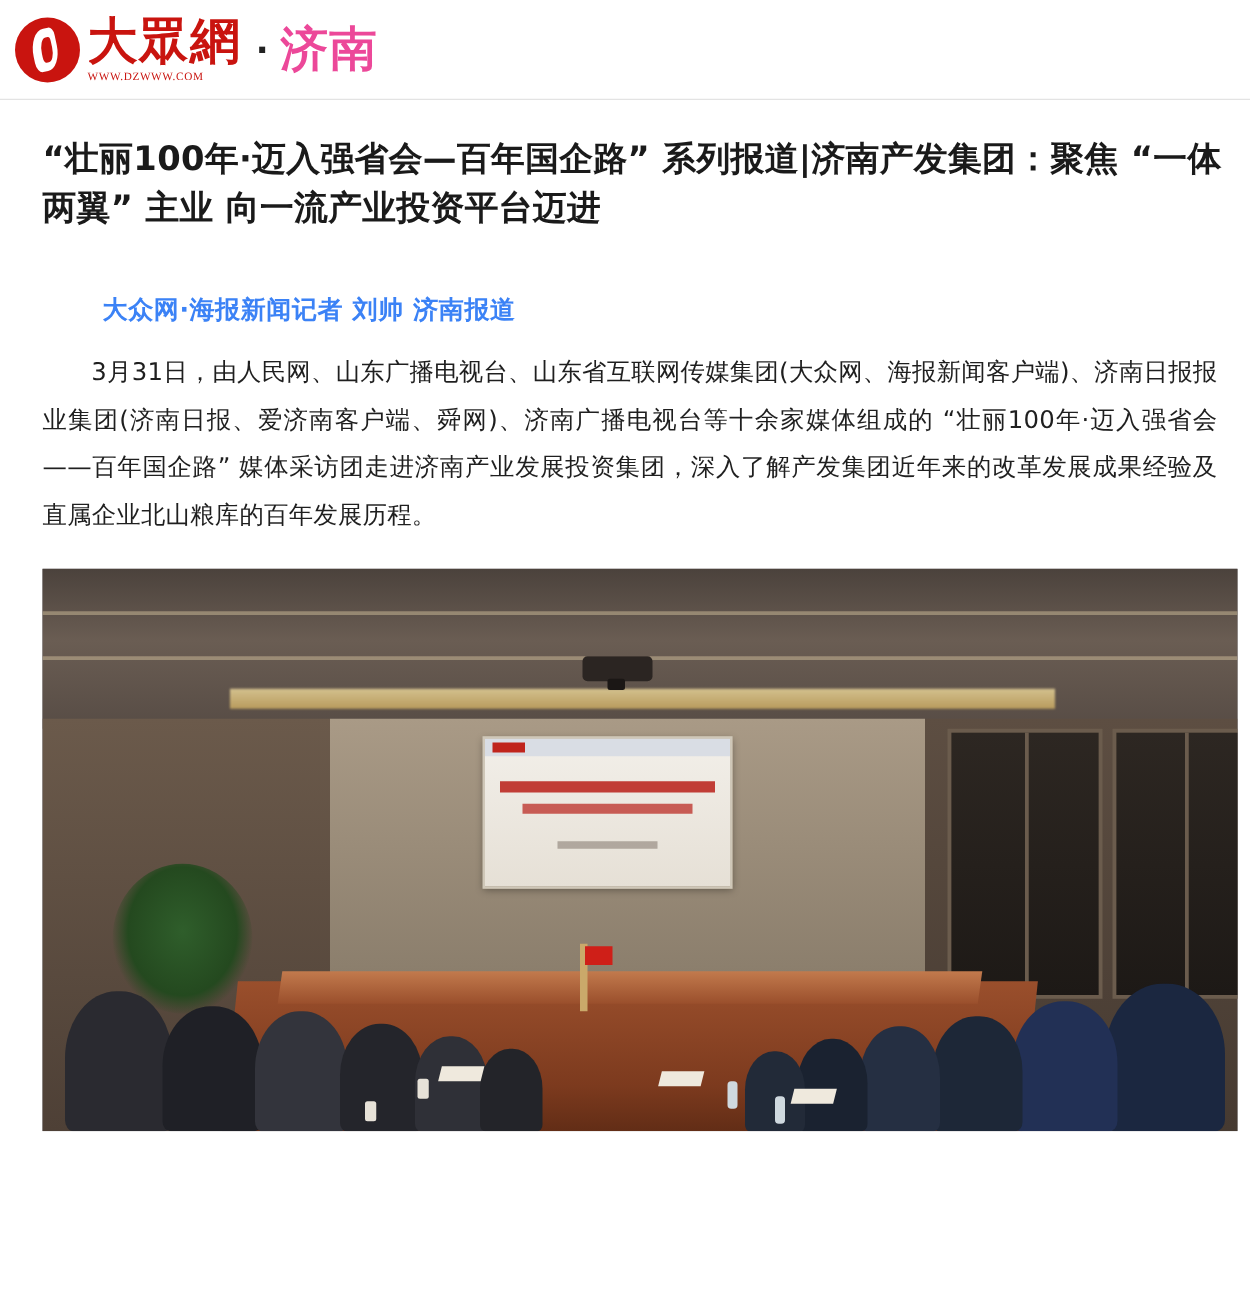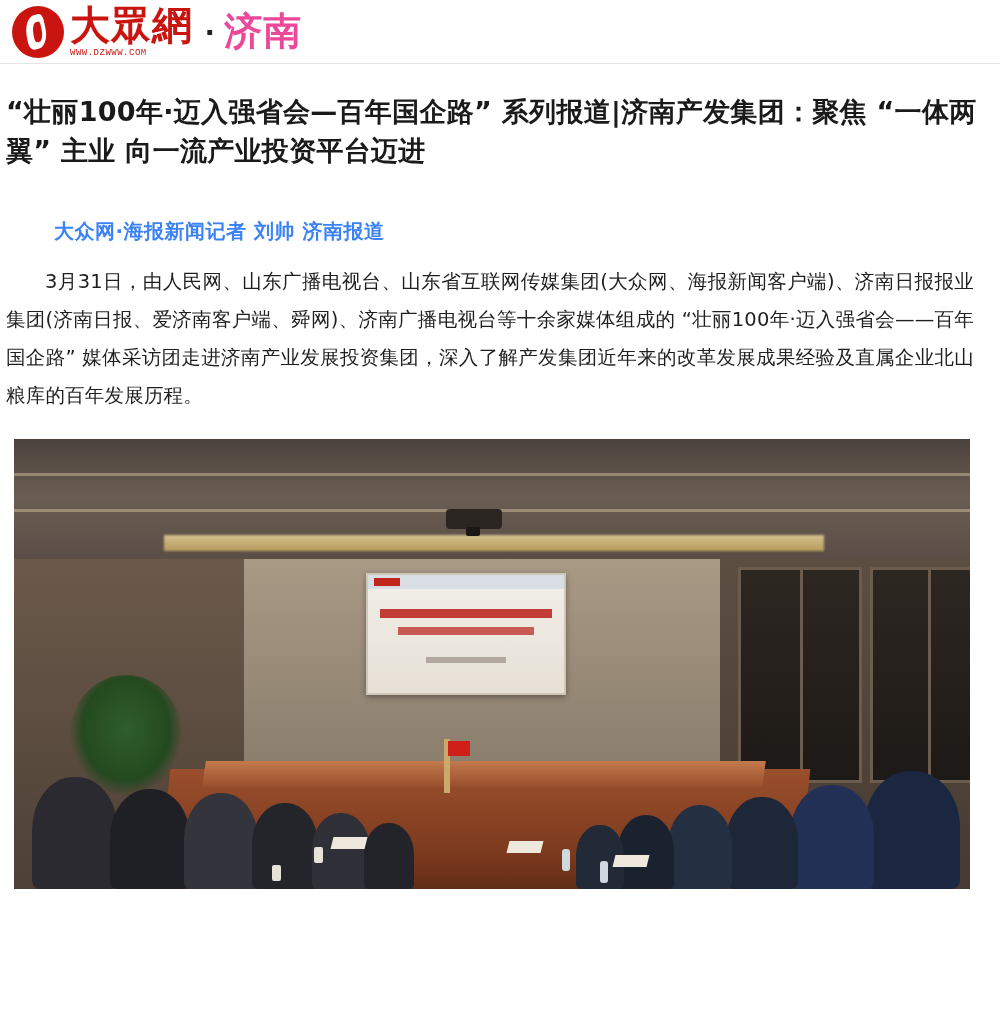--- a/index.html
+++ b/index.html
@@ -14,21 +14,21 @@
     color: #222;
   }
   .page {
     width: 1000px;
     position: relative;
     overflow: hidden;
   }
 
   
   .site-header {
-    height: 64px;
+    height: 80px;
     border-bottom: 1px solid #e3e3e3;
     display: flex;
     align-items: center;
     padding-left: 12px;
     box-sizing: border-box;
   }
   .logo-wrap {
     display: flex;
     align-items: center;
     gap: 6px;
@@ -70,21 +70,21 @@
     line-height: 1;
   }
   .logo-cn {
     font-family: "DejaVu Sans", sans-serif;
     font-size: 40px;
     font-weight: bold;
     color: #c9140f;
     letter-spacing: 1px;
   }
   .logo-url {
-    font-family: Liberation Mono, monospace;
+    font-family: Liberation Serif, serif;
     font-size: 9px;
     color: #c9140f;
     letter-spacing: 0.5px;
     margin-top: 4px;
   }
   .logo-divider {
     font-size: 34px;
     color: #222;
     margin: 0 2px 0 6px;
     line-height: 1;
@@ -93,21 +93,21 @@
   .logo-city {
     font-family: "DejaVu Sans", sans-serif;
     font-size: 38px;
     font-weight: bold;
     color: #ec4899;
     letter-spacing: 1px;
   }
 
   
   .article {
-    padding: 28px 22px 0 6px;
+    padding: 28px 22px 0 34px;
     box-sizing: border-box;
   }
   .headline {
     font-family: "DejaVu Sans", sans-serif;
     font-size: 27px;
     line-height: 1.45;
     font-weight: bold;
     color: #1a1a1a;
     margin: 0 0 14px 0;
     letter-spacing: 0.3px;

